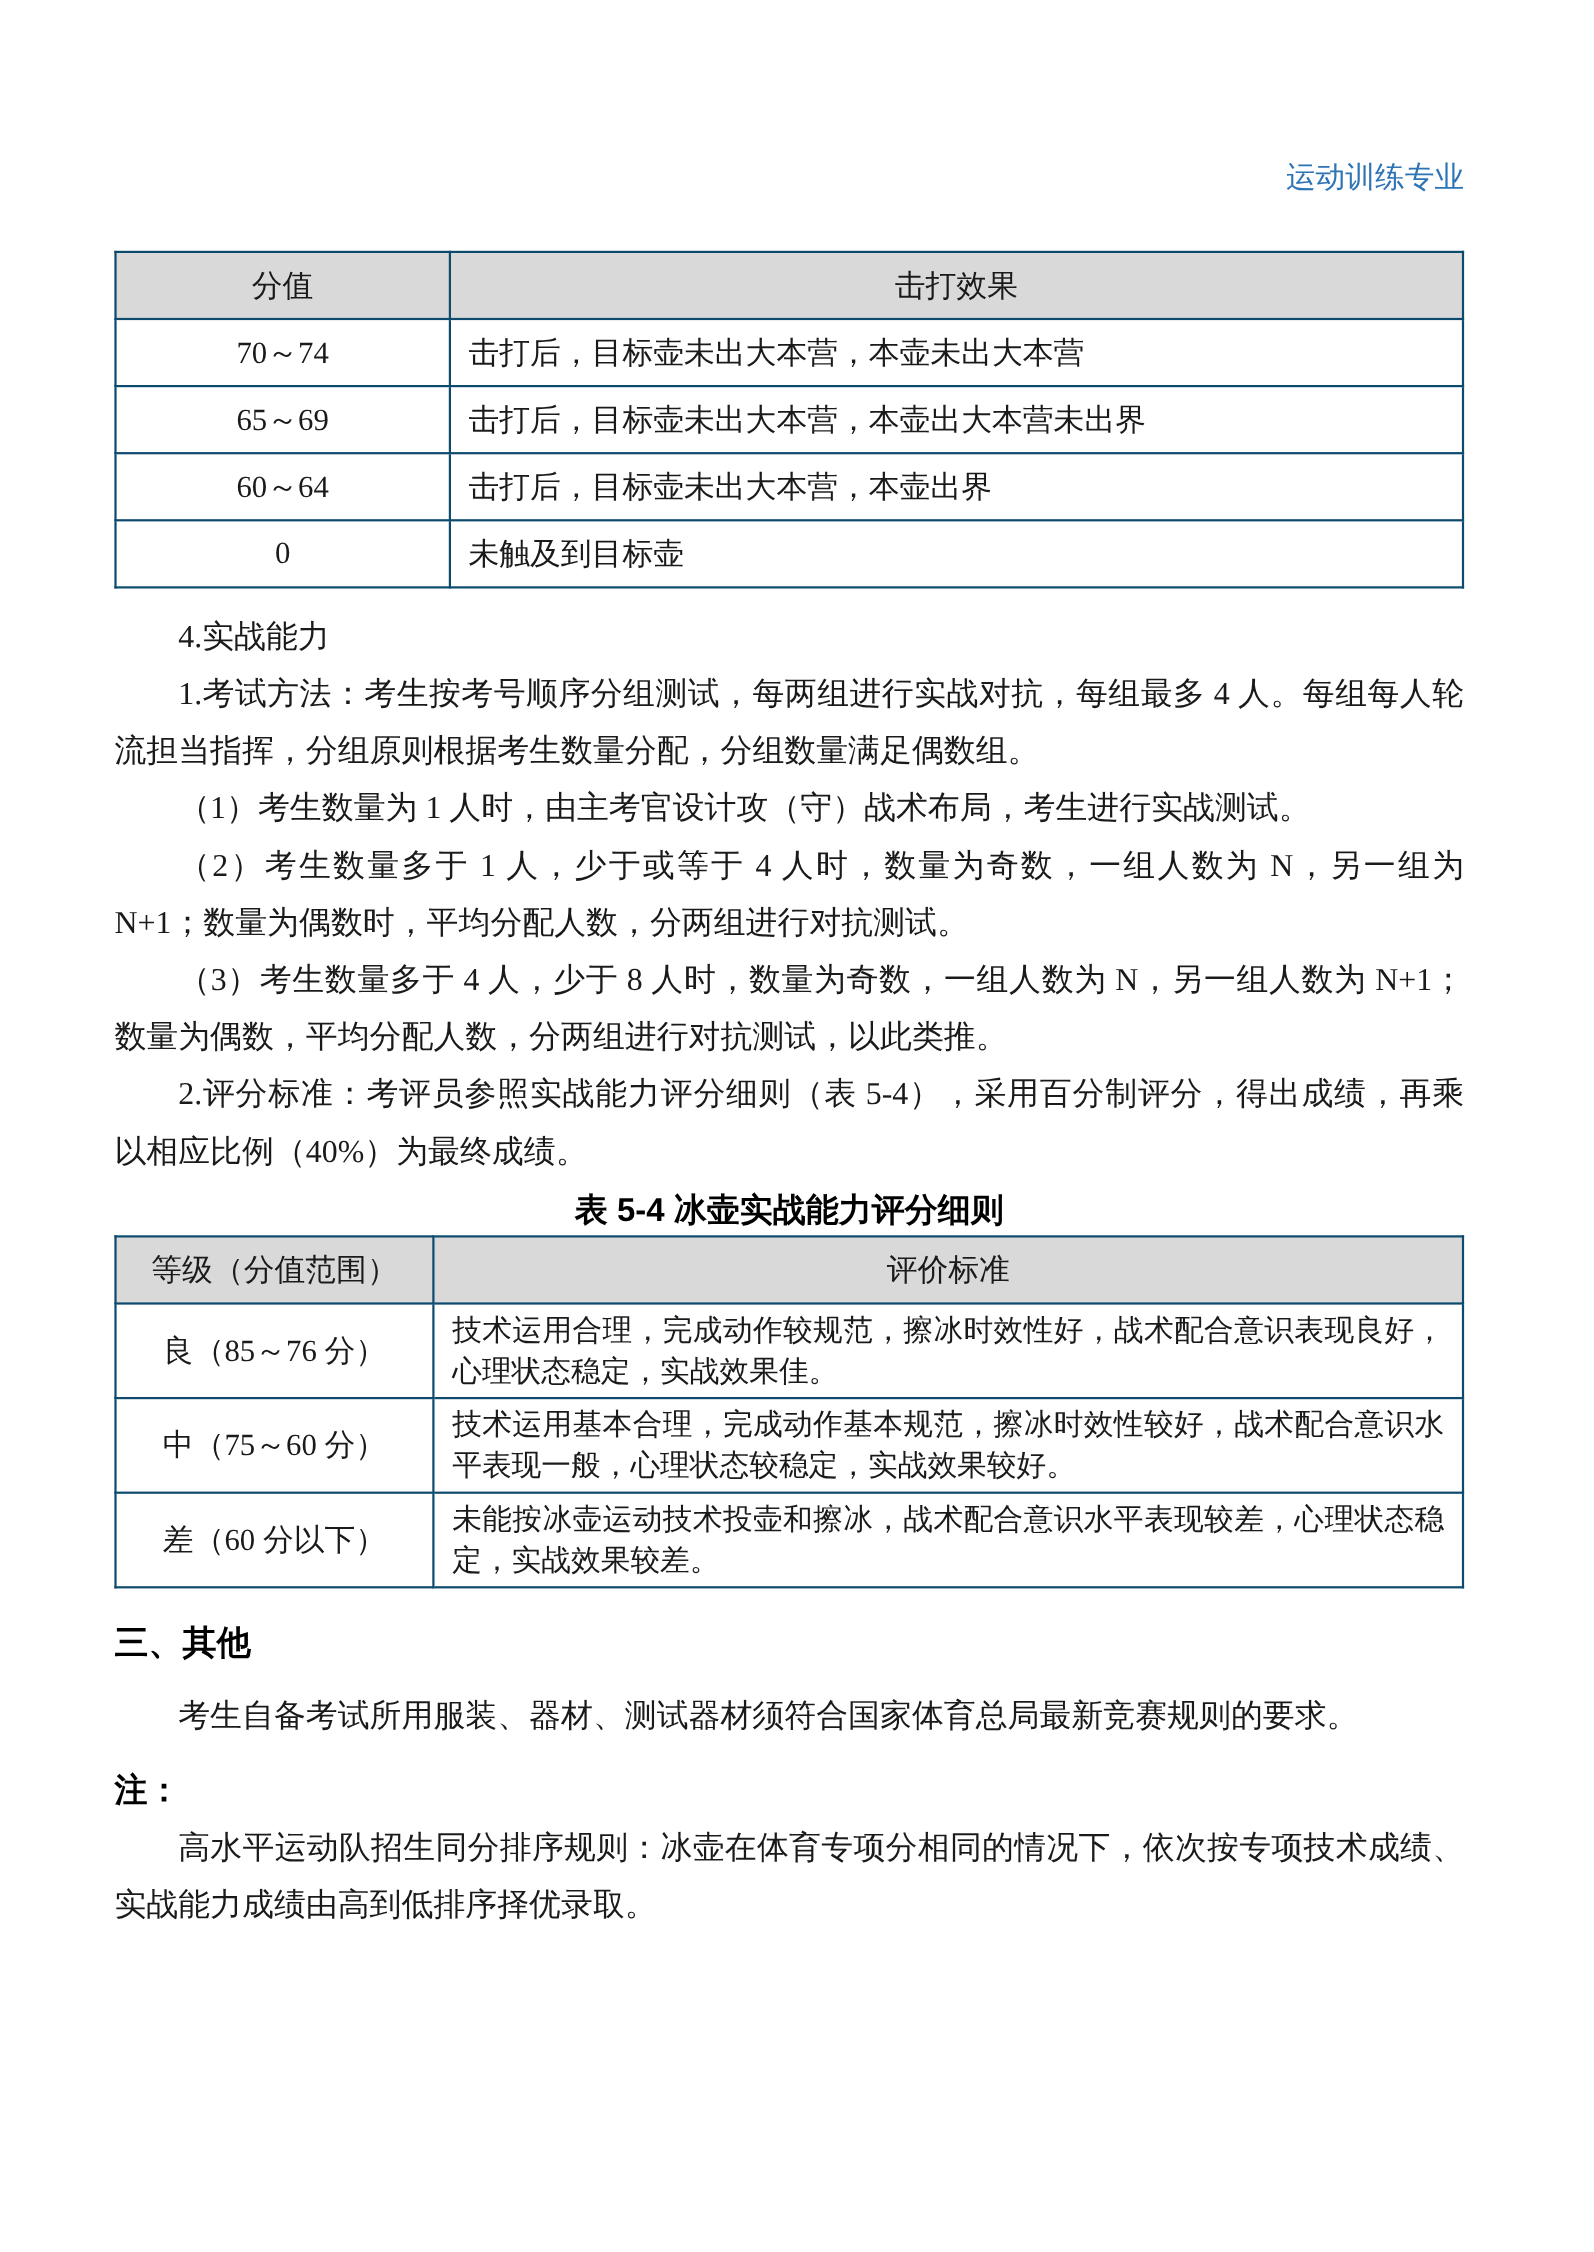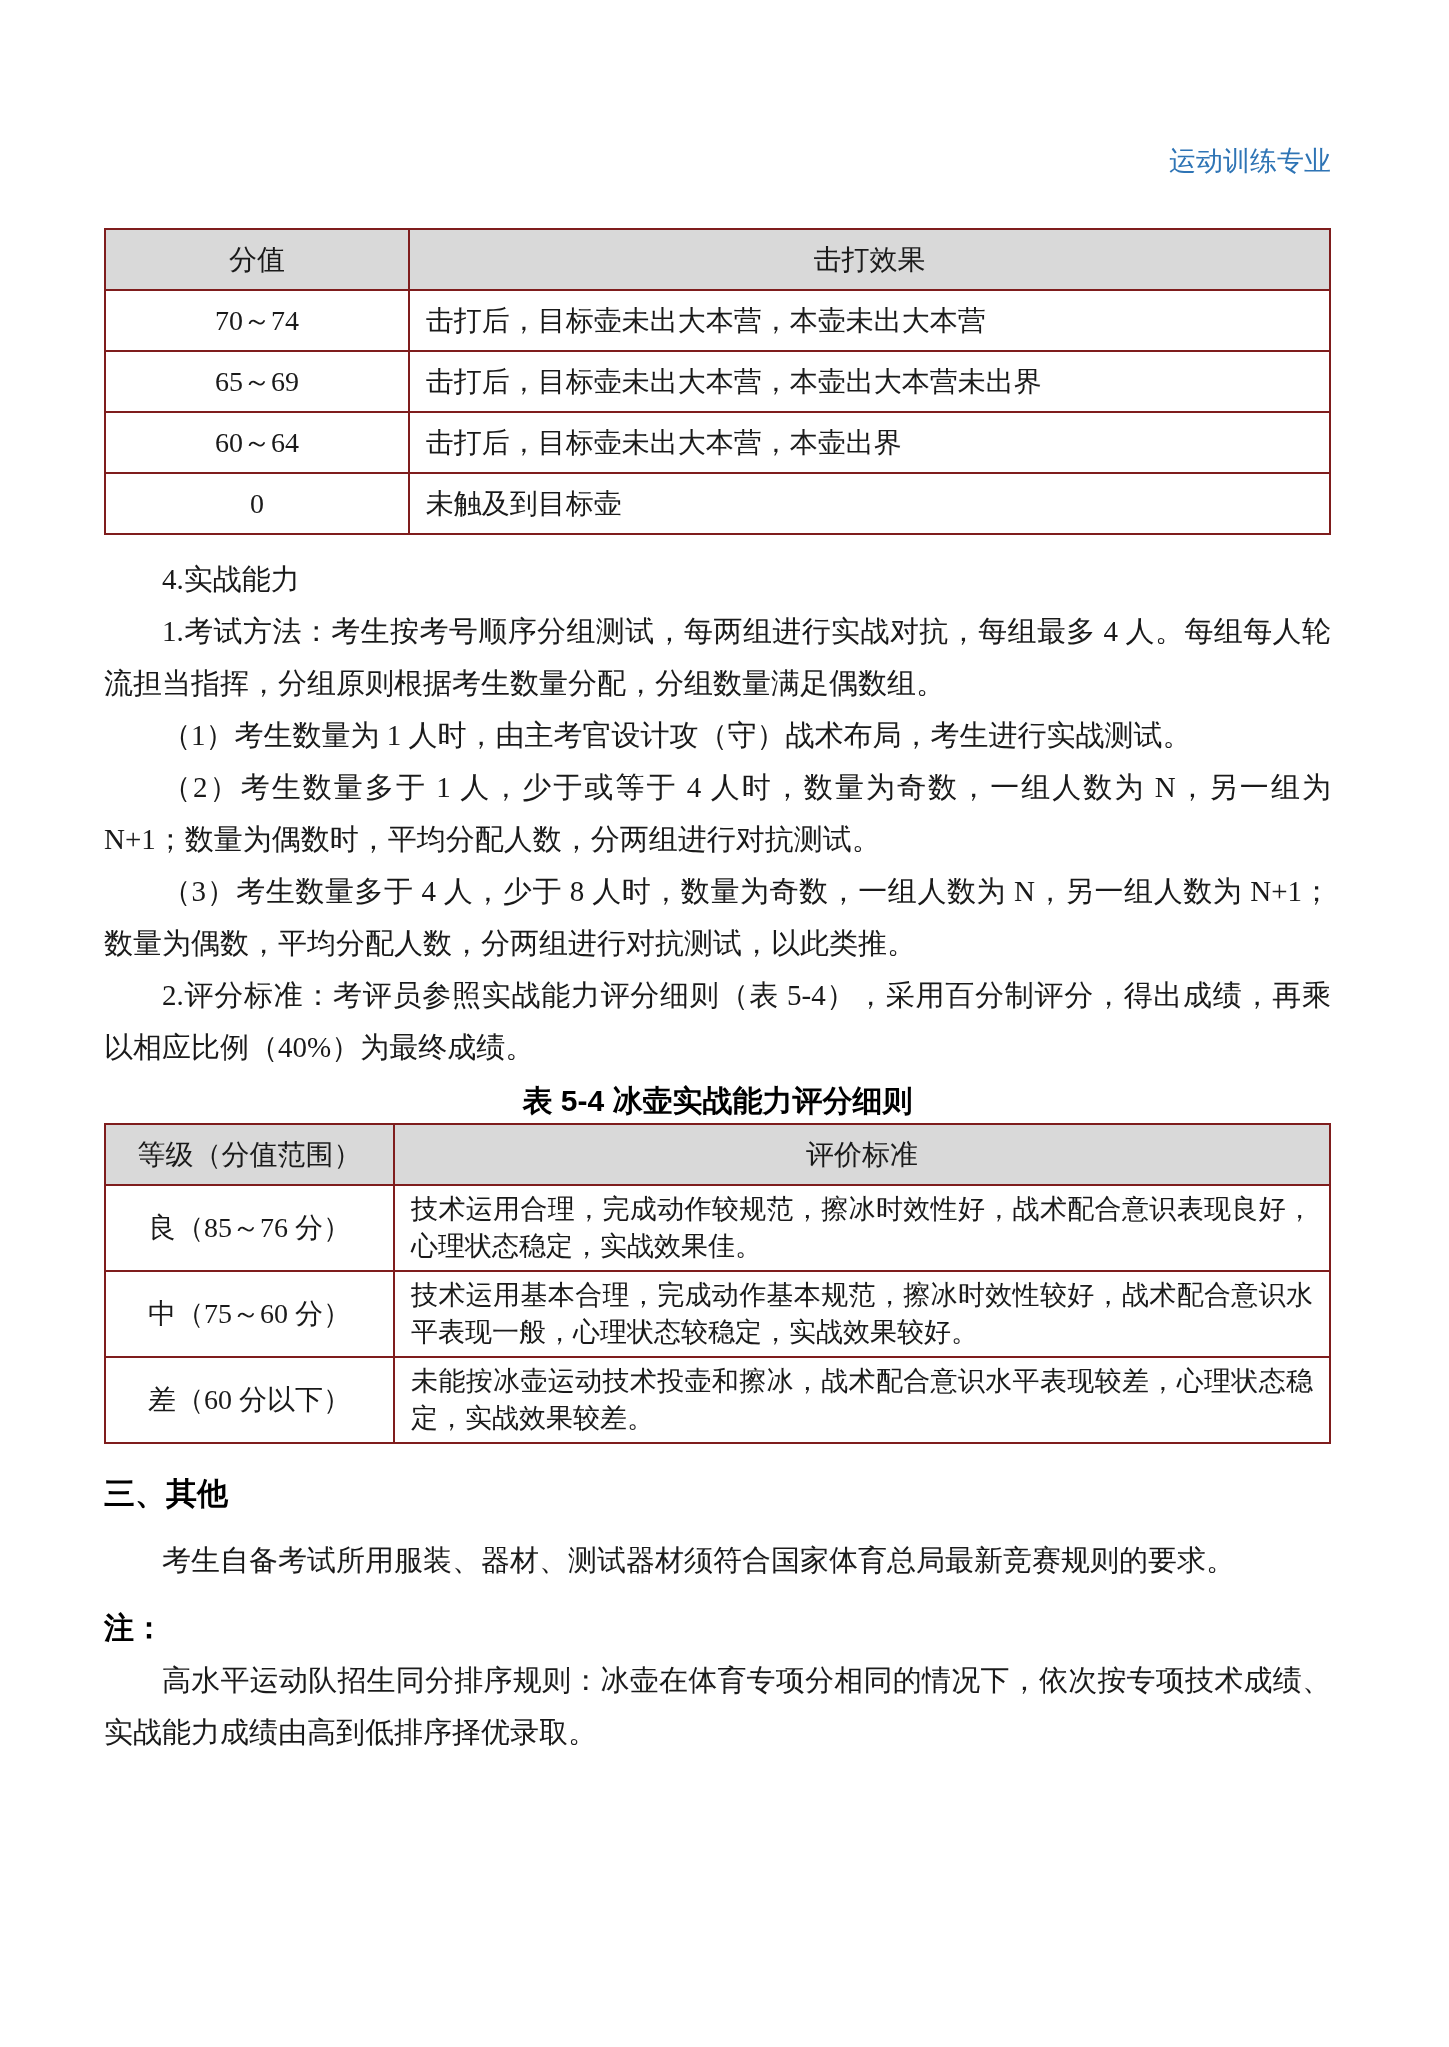--- a/index.html
+++ b/index.html
@@ -22,21 +22,21 @@
     line-height: 30px;
     color: #2E74B5;
     margin-bottom: 52px;
   }
   table.tbl {
     width: 100%;
     border-collapse: collapse;
     table-layout: fixed;
   }
   .tbl th, .tbl td {
-    border: 2px solid #7f1d1d;
+    border: 2px solid #0c4a6e;
     font-weight: 400;
     font-size: 28px;
     font-family: Liberation Serif, serif;
   }
   .tbl th {
     background: #D9D9D9;
     height: 61px;
     text-align: center;
   }
   .tbl1 .c1 { width: 24.8%; text-align: center; }

